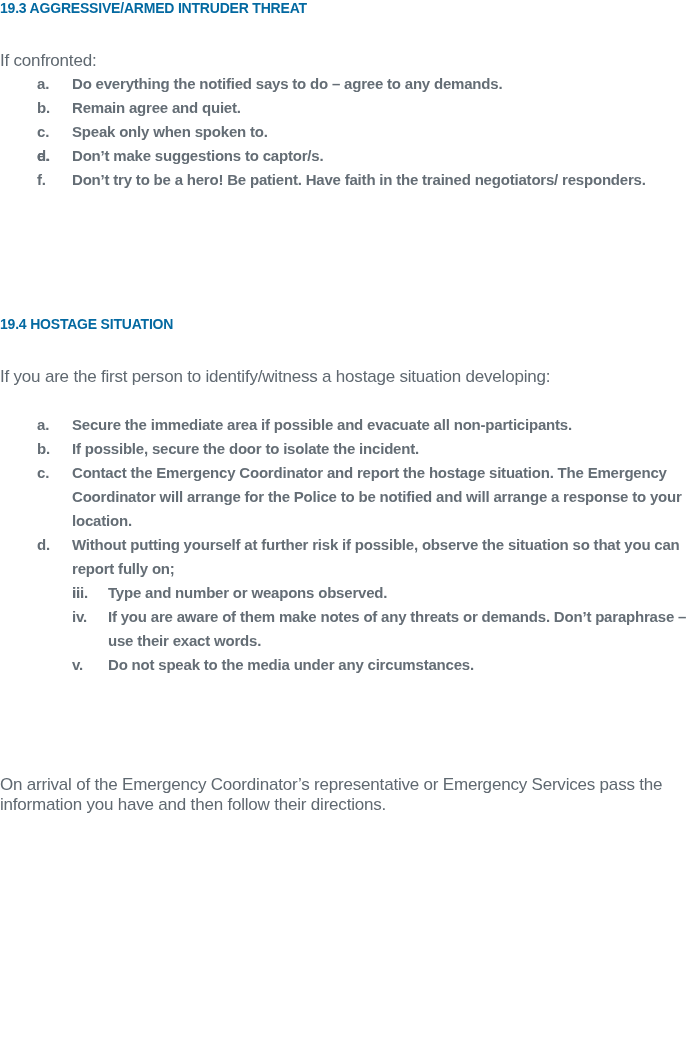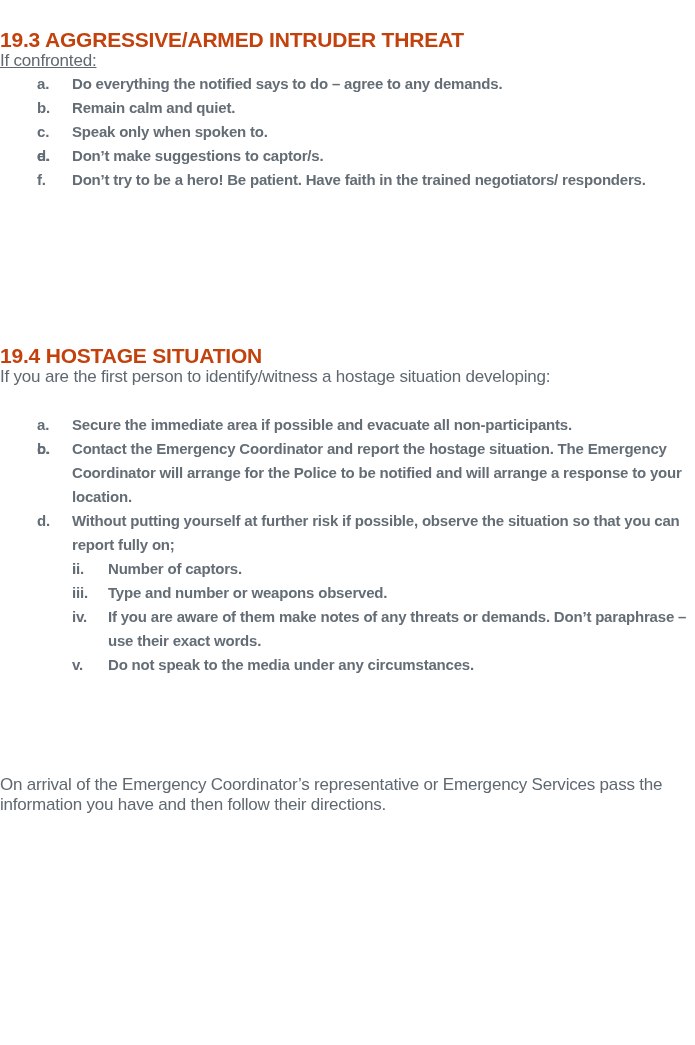--- a/index.html
+++ b/index.html
@@ -3,22 +3,22 @@
 <meta charset="utf-8">
 <style>
   html, body { margin: 0; padding: 0; background: #ffffff; }
   body {
     width: 695px; height: 1045px; overflow: hidden; position: relative;
     font-family: "Liberation Sans", "DejaVu Sans", sans-serif;
     color: #5f6870;
   }
   .page { position: absolute; left: 0; top: 0; width: 695px; }
   .heading {
-    position: absolute; left: 0; font-weight: bold; font-size: 21px;
-    letter-spacing: -0.2px; white-space: nowrap; color: #c2410c; margin-top: 28px;
+    position: absolute; left: 0; font-weight: bold; font-size: 14px;
+    letter-spacing: -0.2px; white-space: nowrap; color: #0369a1;
   }
   .para {
     position: absolute; left: 0; font-size: 17px; white-space: nowrap;
     letter-spacing: -0.2px;
   }
   .para-wrap {
     position: absolute; left: 0; width: 690px; font-size: 17px;
     line-height: 20px; letter-spacing: -0.2px;
   }
   .list { position: absolute; left: 0; width: 695px; }
@@ -31,30 +31,30 @@
   .li.sub .lbl { left: 72px; }
   .li.sub .txt { margin-left: 108px; }
 </style>
 </head>
 <body>
 
 <div class="page">
 
   <div class="heading" style="top:0px;">19.3 AGGRESSIVE/ARMED INTRUDER THREAT</div>
 
-  <div class="para" style="top:51px;text-decoration:underline;">If confronted:</div>
+  <div class="para" style="top:51px;">If confronted:</div>
 
   <div class="list" style="top:72px;">
     <div class="li">
       <span class="lbl">a.</span>
       <span class="txt">Do everything the notified says to do – agree to any demands.</span>
     </div>
     <div class="li">
       <span class="lbl">b.</span>
-      <span class="txt">Remain calm and quiet.</span>
+      <span class="txt">Remain agree and quiet.</span>
     </div>
     <div class="li">
       <span class="lbl">c.</span>
       <span class="txt">Speak only when spoken to.</span>
     </div>
     <div class="li">
       <span class="lbl">d.</span>
     </div>
     <div class="li">
       <span class="lbl">e.</span>
@@ -70,35 +70,35 @@
 
   <div class="para" style="top:367px;">If you are the first person to identify/witness a hostage situation developing:</div>
 
   <div class="list" style="top:413px;">
     <div class="li">
       <span class="lbl">a.</span>
       <span class="txt">Secure the immediate area if possible and evacuate all non-participants.</span>
     </div>
     <div class="li">
       <span class="lbl">b.</span>
+      <span class="txt">If possible, secure the door to isolate the incident.</span>
     </div>
     <div class="li">
       <span class="lbl">c.</span>
       <span class="txt">Contact the Emergency Coordinator and report the hostage situation. The Emergency Coordinator will arrange for the Police to be notified and will arrange a response to your location.</span>
     </div>
     <div class="li">
       <span class="lbl">d.</span>
       <span class="txt">Without putting yourself at further risk if possible, observe the situation so that you can report fully on;</span>
     </div>
     <div class="li sub">
       <span class="lbl">i.</span>
     </div>
     <div class="li sub">
       <span class="lbl">ii.</span>
-      <span class="txt">Number of captors.</span>
     </div>
     <div class="li sub">
       <span class="lbl">iii.</span>
       <span class="txt">Type and number or weapons observed.</span>
     </div>
     <div class="li sub">
       <span class="lbl">iv.</span>
       <span class="txt">If you are aware of them make notes of any threats or demands. Don’t paraphrase – use their exact words.</span>
     </div>
     <div class="li sub">

